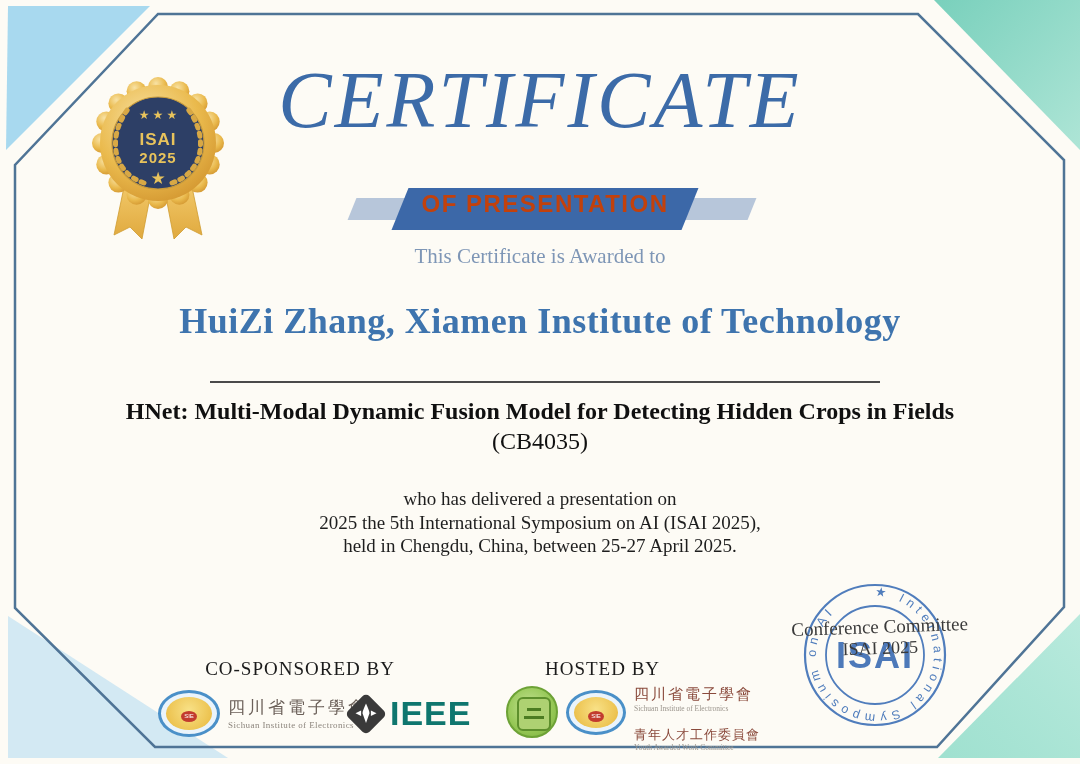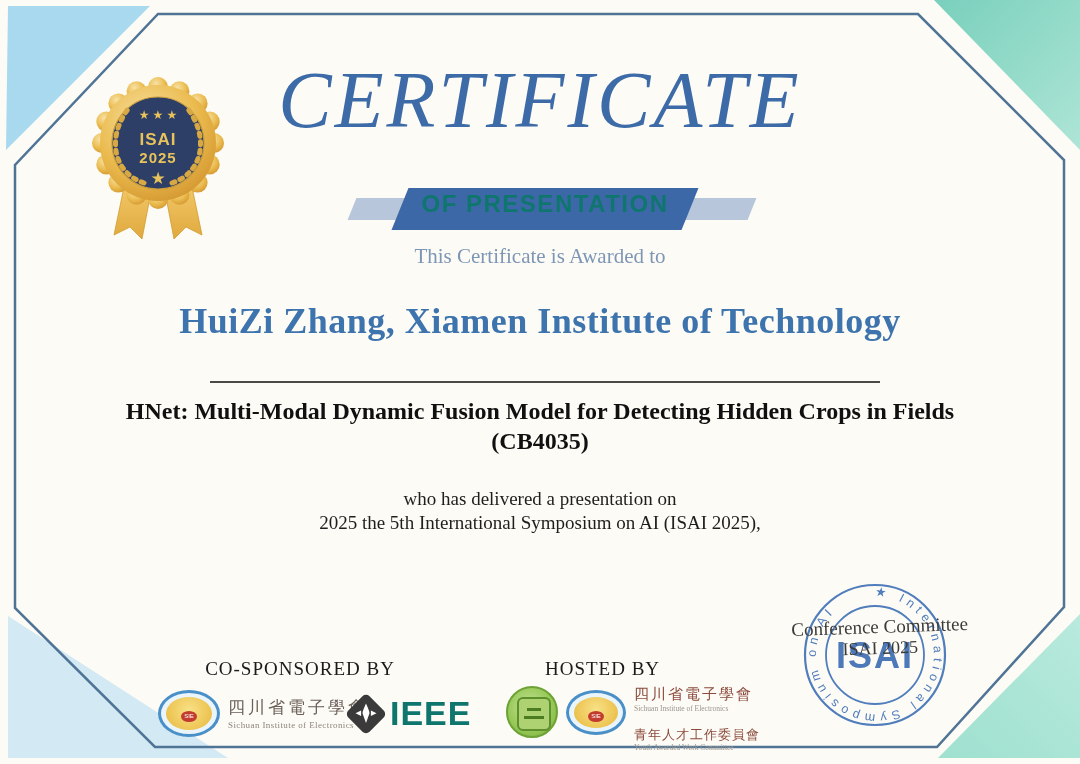--- a/index.html
+++ b/index.html
@@ -27,32 +27,32 @@
   
   .banner{left:352px;top:188px;width:400px;height:42px;}
   .wing{position:absolute;top:10px;height:22px;background:#b7c6da;transform:skewX(-22deg);}
   .wing-l{left:0;width:66px;}
   .wing-r{right:0;width:80px;}
   .banner-center{position:absolute;left:48px;top:0;width:290px;height:42px;
     background:#3c68a8;transform:skewX(-22deg);}
   .banner-text{position:absolute;left:48px;top:0;width:290px;height:31px;
     display:flex;align-items:center;justify-content:center;
     font-family:"Liberation Sans","DejaVu Sans",sans-serif;
-    font-weight:bold;font-size:24px;color:#0f766e;letter-spacing:1.5px;}
+    font-weight:bold;font-size:24px;color:#c2410c;letter-spacing:1.5px;}
 
   
   .awarded{left:0;right:0;top:244px;text-align:center;
     font-size:21px;color:#7e96b6;}
   .recipient{left:0;right:0;top:300px;text-align:center;
     font-size:36px;font-weight:bold;color:#3e74ae;letter-spacing:0.5px;}
   .divider{left:210px;top:381px;width:670px;height:2px;background:#4a4a4a;}
   .paper-title{left:0;right:0;top:396px;text-align:center;
     font-size:24px;font-weight:bold;color:#101010;line-height:30px;}
   .paper-code{left:0;right:0;top:426px;text-align:center;
-    font-size:24px;font-weight:bold;color:#101010;line-height:30px;}
+    font-size:24px;font-weight:normal;color:#101010;line-height:30px;}
   .body-text{left:0;right:0;top:487px;text-align:center;
     font-size:19px;color:#1e1e1e;line-height:23.5px;}
 
   
   #stamp{left:797px;top:577px;opacity:0.92;}
   .stamp-overlay{left:775px;top:616px;width:210px;text-align:center;
     transform:rotate(-2deg);color:#3a3a3a;}
   .stamp-overlay .l1{font-size:19px;line-height:22px;}
   .stamp-overlay .l2{font-size:18px;line-height:21px;}
 
@@ -175,20 +175,21 @@
 </div>
 
 <div class="abs awarded">This Certificate is Awarded to</div>
 <div class="abs recipient">HuiZi Zhang, Xiamen Institute of Technology</div>
 <div class="abs divider"></div>
 <div class="abs paper-title">HNet: Multi-Modal Dynamic Fusion Model for Detecting Hidden Crops in Fields</div>
 <div class="abs paper-code">(CB4035)</div>
 <div class="abs body-text">
   <div>who has delivered a presentation on</div>
   <div>2025 the 5th International Symposium on AI (ISAI 2025),</div>
+  <div>held in Chengdu, China, between 25-27 April 2025.</div>
 </div>
 
 <svg id="stamp" class="abs" width="156" height="156" viewBox="-78 -78 156 156">
   <defs>
     <path id="ringPath" d="M 0 -59 A 59 59 0 1 1 -0.05 -59" fill="none"></path>
   </defs>
   <circle cx="0" cy="0" r="70" fill="none" stroke="#4273b8" stroke-width="2.2"></circle>
   <circle cx="0" cy="0" r="49" fill="none" stroke="#4273b8" stroke-width="1.8"></circle>
   <text font-size="12.5" letter-spacing="4.6" fill="#4273b8" font-family="Liberation Sans, DejaVu Sans, sans-serif">
     <textPath href="#ringPath" startOffset="0">★ International Symposium on AI</textPath>

